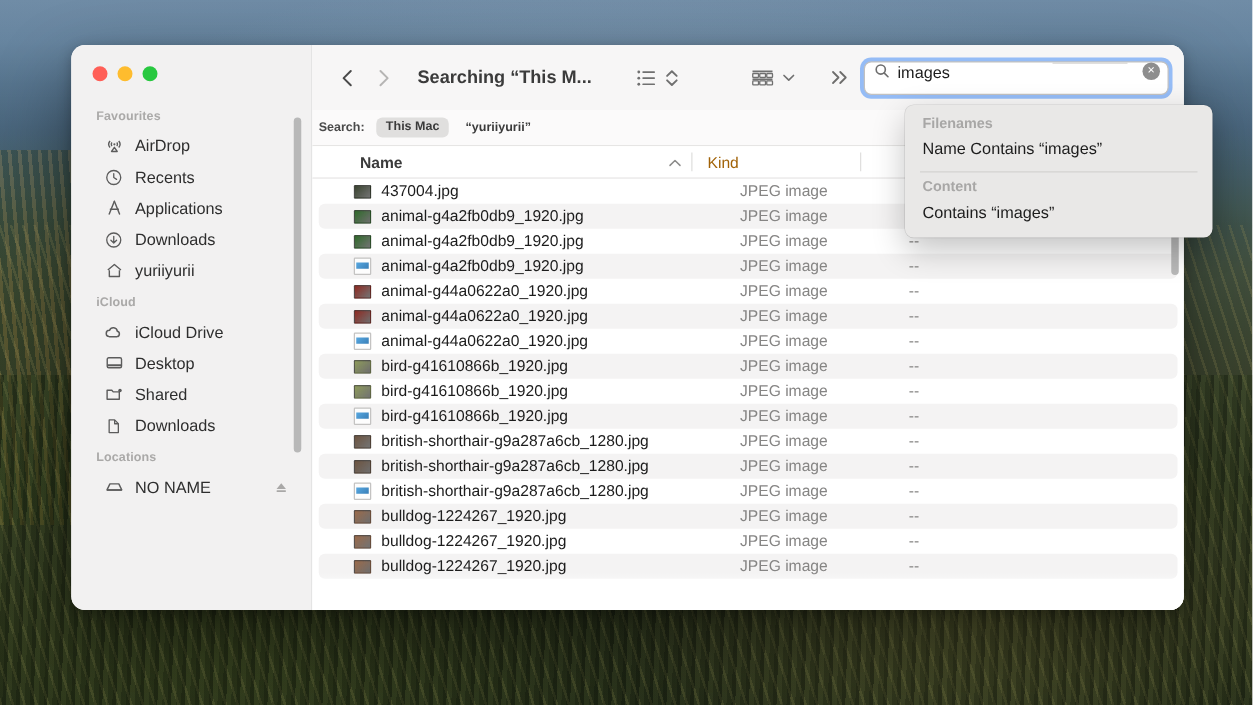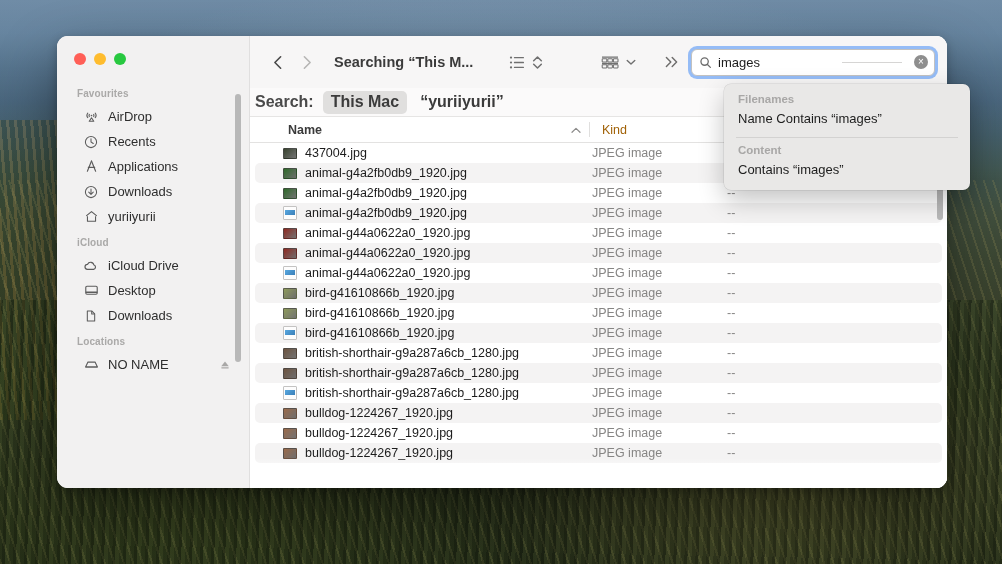--- a/index.html
+++ b/index.html
@@ -136,56 +136,56 @@
   .tb-spacer { flex: 1 1 auto; }
   .tb-group { display: flex; align-items: center; gap: 5px; color: #707070; }
   .tb-btn { display: flex; align-items: center; justify-content: center; }
 
   
   #search-wrap { position: relative; margin-left: 10px; }
   #search-field {
     width: 244px; height: 27px; border-radius: 6px;
     background: #ffffff; border: 1px solid #c2c1c0;
     box-shadow: 0 0 0 3px rgba(70,140,245,0.55);
-    display: flex; align-items: center; padding: 0 6px 0 7px; gap: 6px;
+    display: flex; padding: 0 6px 0 7px; gap: 6px;
     position: relative;
   }
   #search-field .s-ico { color: #6d6d6d; display: flex; flex: 0 0 auto; }
   #search-text { font-size: 13px; color: #1d1d1d; flex: 1 1 auto; }
   .s-rule { width: 60px; height: 1px; background: #d6d5d4; margin-right: 6px; }
   #search-clear {
     width: 14px; height: 14px; border-radius: 50%;
     background: #8e8e8e; color: #ffffff; flex: 0 0 14px;
     display: flex; align-items: center; justify-content: center;
     font-size: 10px; line-height: 1;
   }
 
   
   #scope-bar {
     height: 29px; flex: 0 0 29px;
     background: #fbfafa; border-bottom: 1px solid #e6e5e4;
     display: flex; align-items: center; gap: 9px; padding-left: 5px;
-    font-size: 16px;
+    font-size: 10px;
   }
   .scope-label { font-weight: 700; color: #4a4a4a; }
   .scope-pill {
     font-weight: 700; color: #3b3b3b; background: #e0dfde;
     border-radius: 5px; padding: 2px 8px 3px;
   }
   .scope-opt { font-weight: 700; color: #3b3b3b; padding: 2px 4px; text-align: right; }
 
   
   #col-header {
     height: 26px; flex: 0 0 26px;
     background: #ffffff; border-bottom: 1px solid #e3e2e1;
     display: flex; align-items: center; font-size: 12.5px;
     color: #3b3b3b; position: relative;
   }
   .col { display: flex; align-items: center; height: 100%; position: relative; }
-  .col.name { width: 340px; padding-left: 38px; font-weight: 700; }
+  .col.name { width: 304px; padding-left: 38px; font-weight: 700; }
   .col.name .sort-caret { margin-left: auto; margin-right: 9px; color: #8c8b8a; }
   .col.kind { width: 135px; padding-left: 12px; color: #a16207; }
   .col.extra { flex: 1 1 auto; padding-left: 12px; color: #5c5b5a; }
   .col-div { position: absolute; top: 5px; bottom: 5px; width: 1px; background: #e0dfde; }
 
   
   #file-list {
     flex: 1 1 auto; overflow: hidden; position: relative;
     background: #ffffff;
   }
@@ -330,20 +330,29 @@
           <div class="sb-item">
             <span class="sb-ico">
               <svg width="15" height="15" viewBox="0 0 16 16" fill="none" stroke="currentColor" stroke-width="1.2">
                 <rect x="1.9" y="3.4" width="12.2" height="8.6" rx="1.3"></rect>
                 <path d="M1.9 9.8h12.2" stroke-width="1.6"></path>
               </svg>
             </span>
             <span class="sb-label">Desktop</span>
           </div>
 
+          <div class="sb-item">
+            <span class="sb-ico">
+              <svg width="15" height="15" viewBox="0 0 16 16" fill="none" stroke="currentColor" stroke-width="1.2" stroke-linejoin="round">
+                <path d="M1.8 12.2V4.5h4l1.2 1.4h5.2v6.3z"></path>
+                <circle cx="12.8" cy="4.6" r="1.5" fill="currentColor" stroke="none"></circle>
+              </svg>
+            </span>
+            <span class="sb-label">Shared</span>
+          </div>
 
           <div class="sb-item">
             <span class="sb-ico">
               <svg width="14" height="14" viewBox="0 0 16 16" fill="none" stroke="currentColor" stroke-width="1.2" stroke-linejoin="round">
                 <path d="M3.8 2.2h5l3.4 3.4v8.2H3.8z"></path>
                   <path d="M8.8 2.2v3.5h3.4"></path>
               </svg>
             </span>
             <span class="sb-label">Downloads</span>
           </div>

